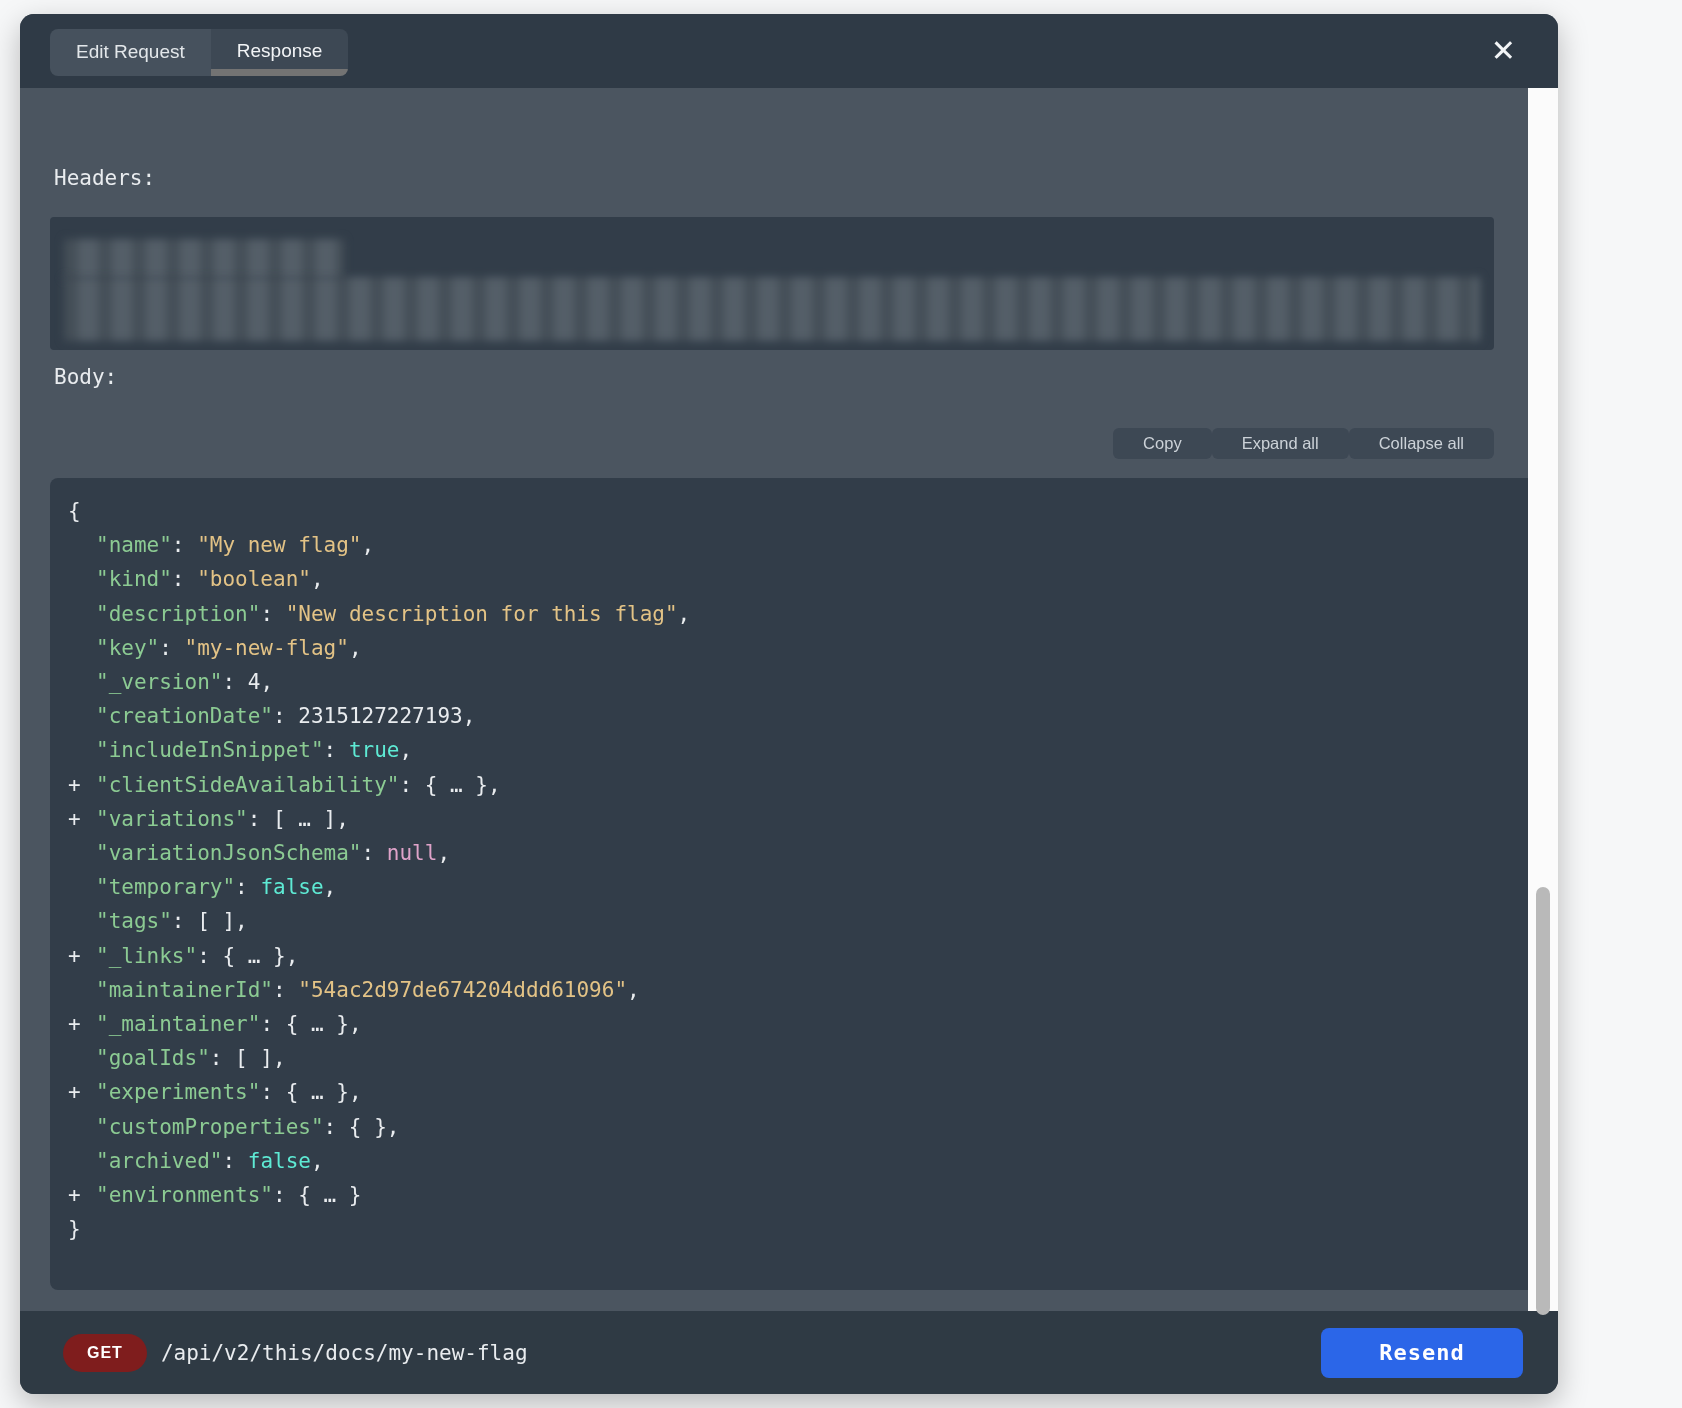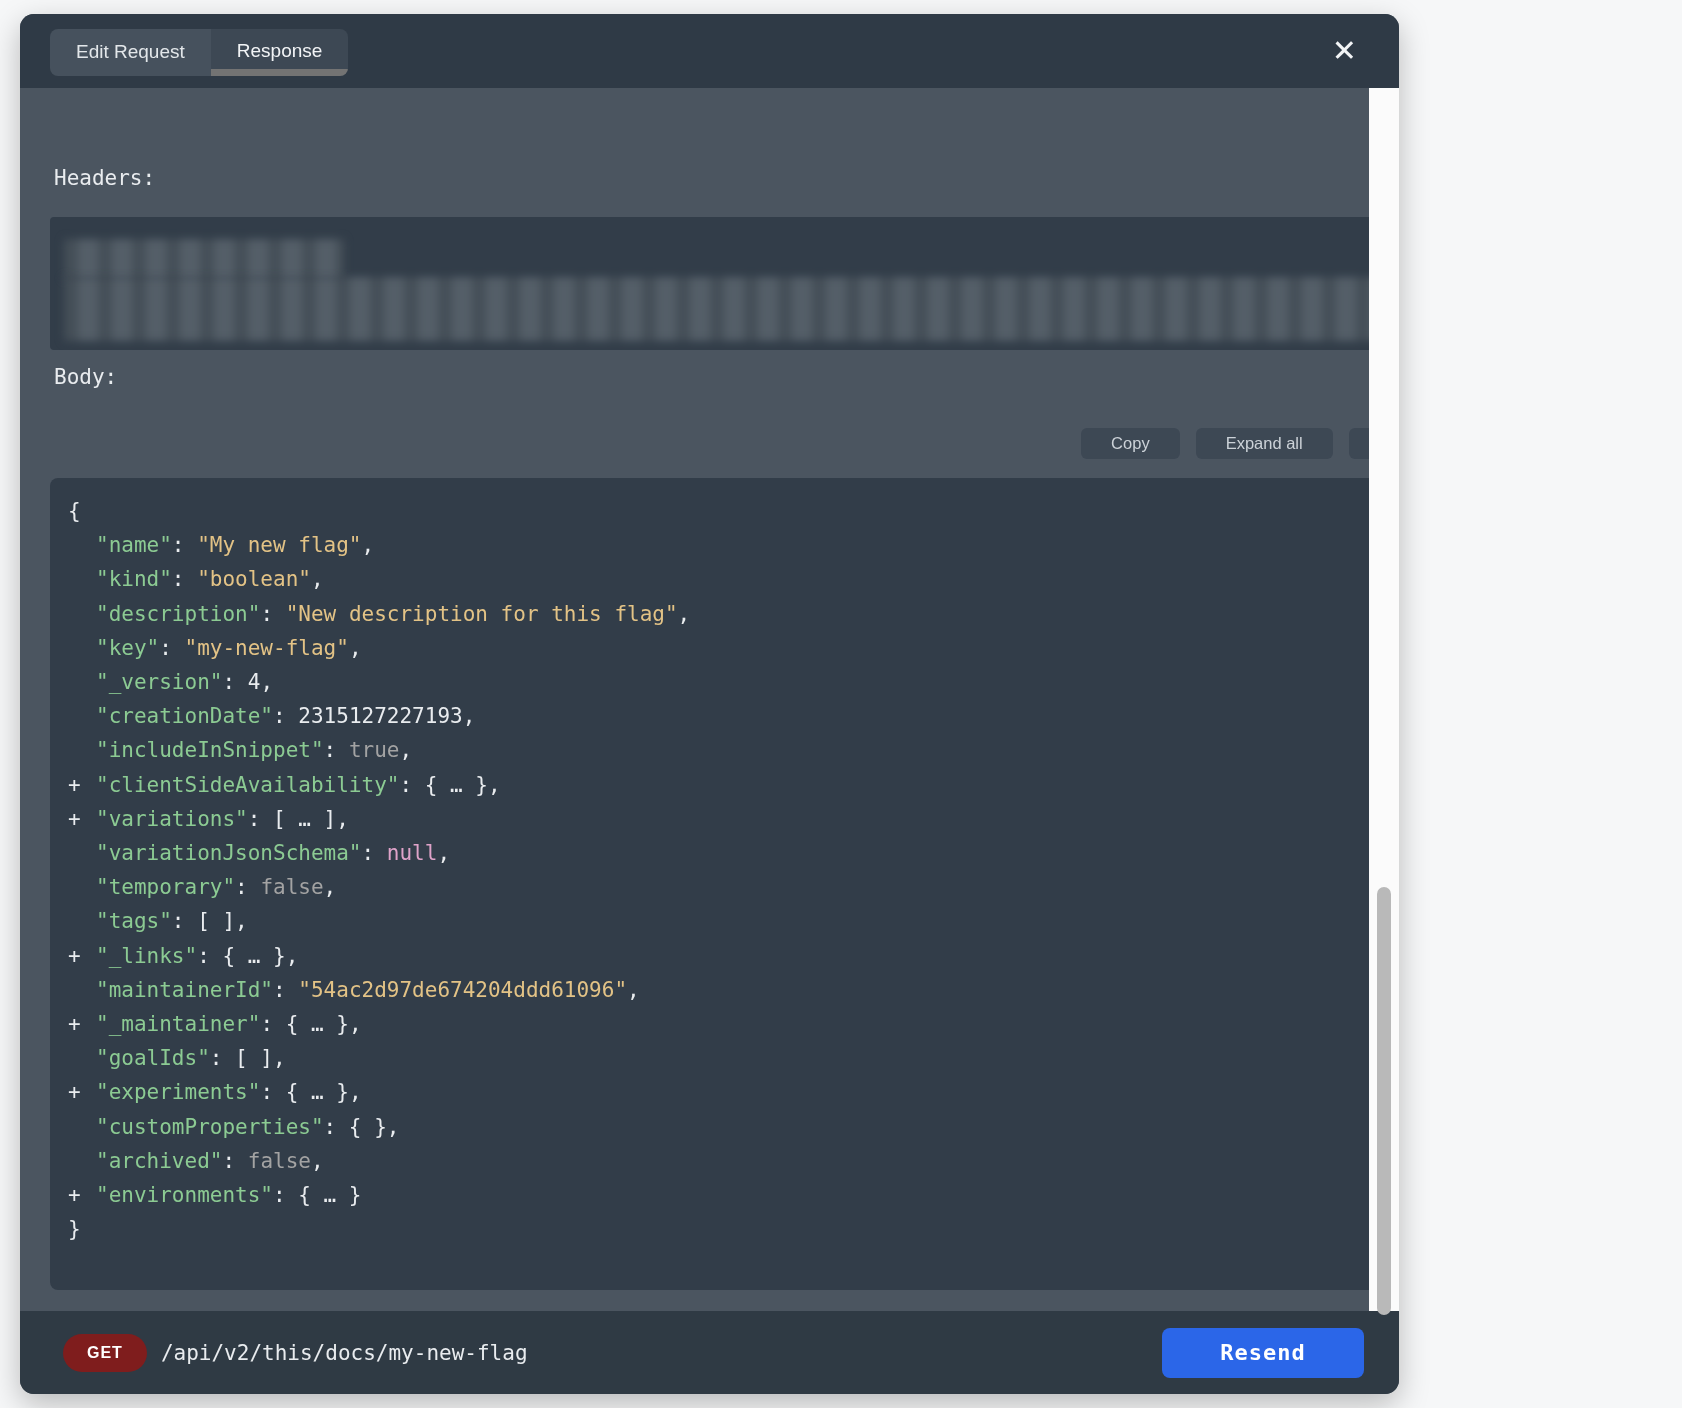--- a/index.html
+++ b/index.html
@@ -5,21 +5,21 @@
   * { margin:0; padding:0; box-sizing:border-box; }
   html,body { width:1682px; height:1408px; }
   body {
     background:#f6f7f8;
     font-family:"Liberation Sans", sans-serif;
     position:relative;
     overflow:hidden;
   }
   .modal {
     position:absolute; left:20px; top:14px;
-    width:1379px; height:1380px;
+    width:1538px; height:1380px;
     background:#4b5560;
     border-radius:14px;
     overflow:hidden;
     box-shadow:0 10px 30px rgba(0,0,0,.25);
     display:flex; flex-direction:column;
   }
   
   .modal-header {
     height:74px; flex:0 0 74px;
     background:#2f3a46;
@@ -75,21 +75,21 @@
     background:#323d49; border-radius:4px;
     overflow:hidden;
   }
   .redact { position:absolute; background:#4d5862; filter:blur(4px); border-radius:2px;
     background-image:repeating-linear-gradient(90deg, rgba(0,0,0,.10) 0 14px, rgba(255,255,255,.04) 14px 34px);
   }
   .redact-1 { left:14px; top:22px; width:280px; height:40px; }
   .redact-2 { left:14px; top:60px; width:1416px; height:64px; }
   .toolbar {
     position:absolute; left:30px; top:340px; width:1444px;
-    display:flex; justify-content:flex-end; gap:16px;
+    display:flex; justify-content:flex-end; 
     font-family:"Liberation Sans", sans-serif;
   }
   .tool-btn {
     height:31px; padding:0 30px; border:none; border-radius:6px;
     background:#3d4854; color:#ccd2d8; font-size:16.5px; cursor:pointer;
     display:flex; align-items:center;
   }
   
   .json-box {
     position:absolute; left:30px; top:390px;
@@ -101,21 +101,21 @@
   .code-line {
     font-family:"DejaVu Sans Mono", monospace;
     font-size:21px; line-height:34.2px; white-space:pre; color:#e9ecef;
   }
   .gut { display:inline-block; width:28px; color:#e9ecef; }
   .gut.expandable { cursor:pointer; }
   .tok-k { color:#8ccb93; }
   .tok-p { color:#e9ecef; }
   .tok-s { color:#e3c386; }
   .tok-n { color:#e9ecef; }
-  .tok-b { color:#a3a3a3; }
+  .tok-b { color:#5eead4; }
   .tok-u { color:#dfa3c9; }
   
   .modal-footer {
     height:83px; flex:0 0 83px;
     background:#2f3a44;
     display:flex; align-items:center; justify-content:space-between;
     padding:0 35px 0 43px;
   }
   .req-left { display:flex; align-items:center; }
   .method-badge {

